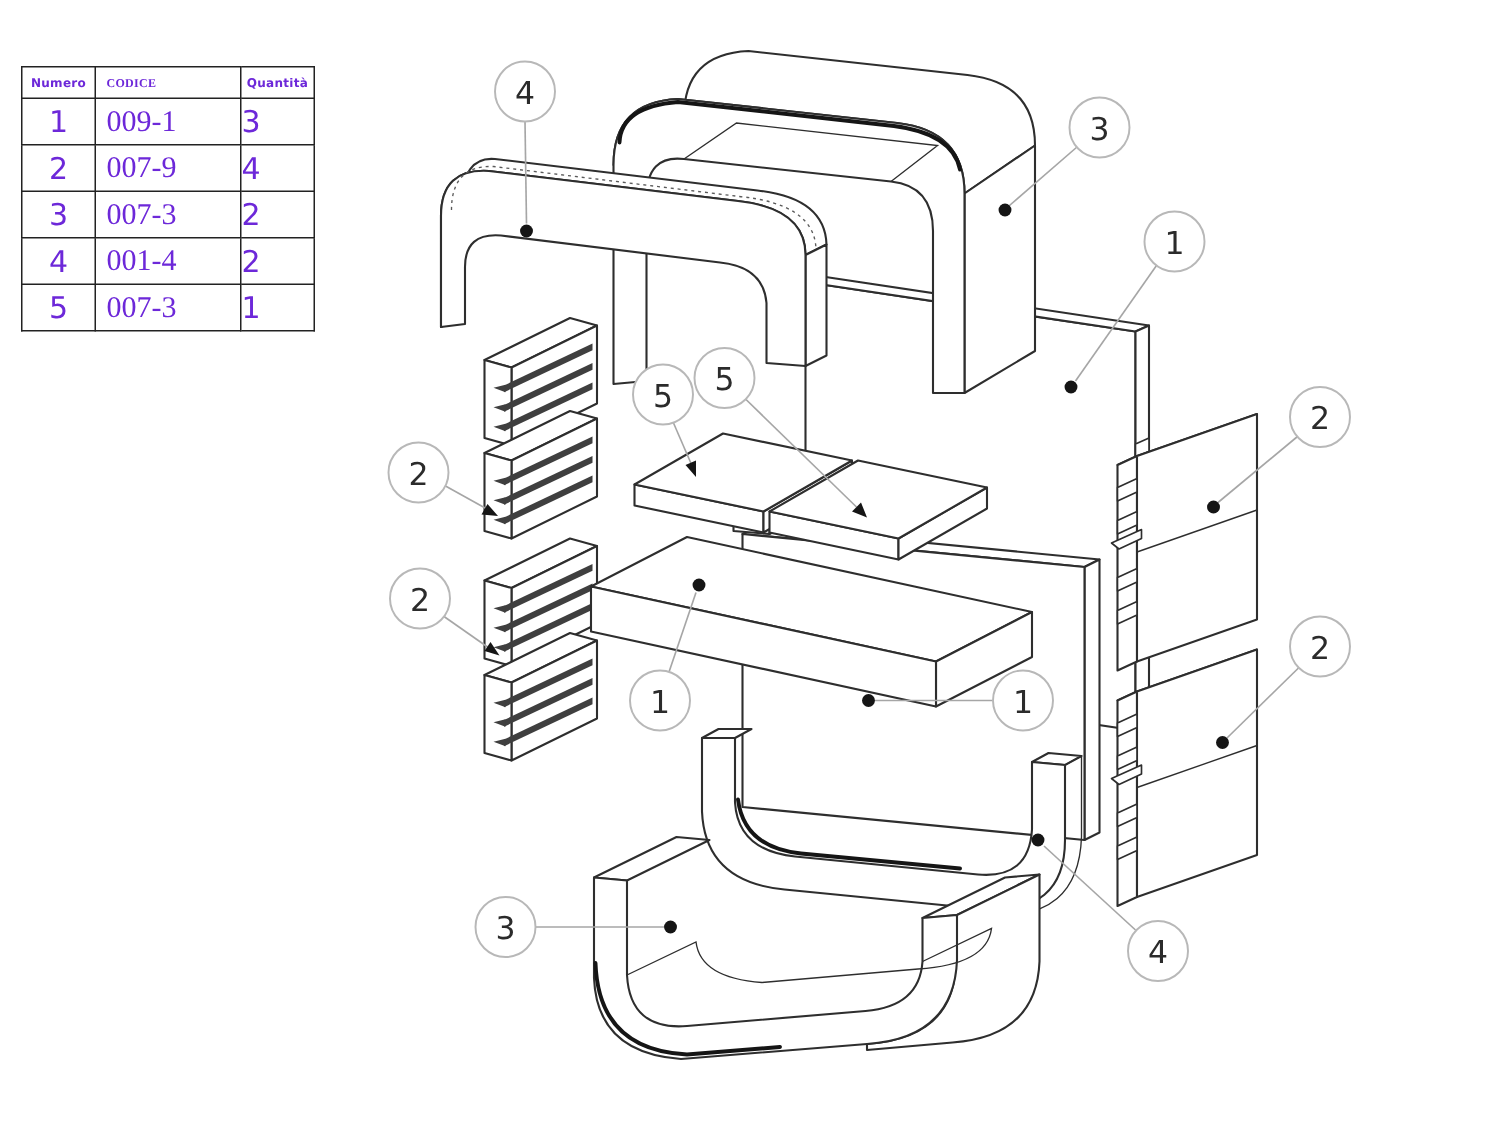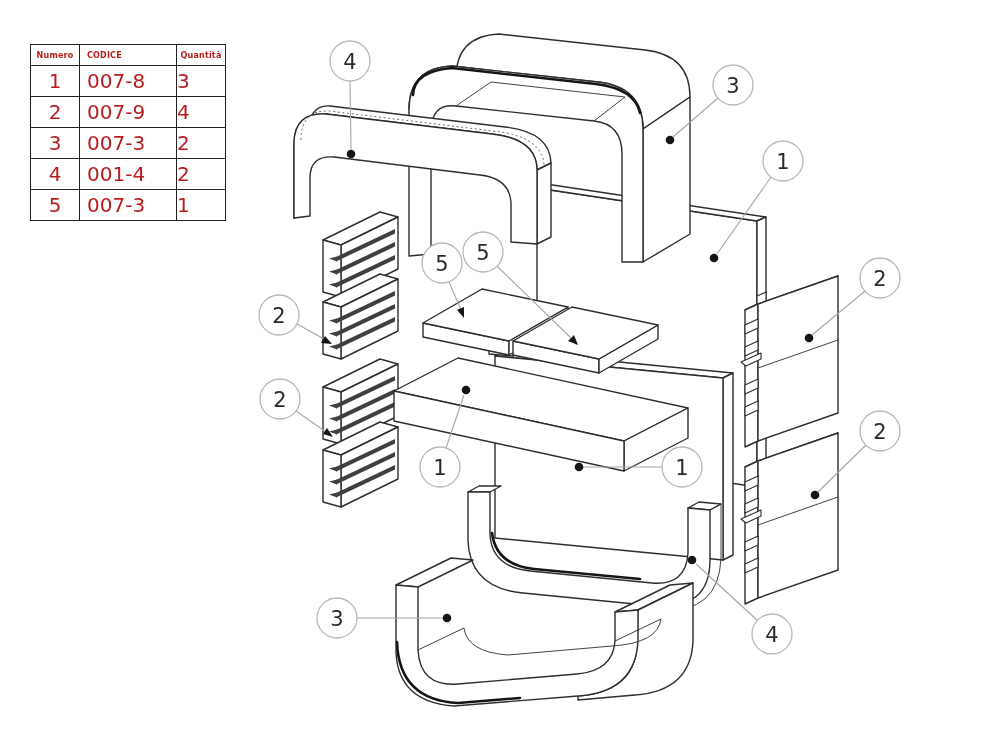--- a/index.html
+++ b/index.html
@@ -1,25 +1,25 @@
 <!DOCTYPE html>
 <html><head>
 <meta charset="utf-8">
 <style>
   html,body{margin:0;padding:0;background:#e8e8e8;}
   .stage{position:relative;width:1000px;height:750px;background:#ffffff;overflow:hidden;
          font-family:"Liberation Sans",sans-serif;}
   
   .parts-table{position:absolute;left:14px;top:44px;border-collapse:collapse;background:#fff;
-               font-family:"DejaVu Sans",sans-serif;color:#b91c1c;margin-left:16px;}
+               font-family:"DejaVu Sans",sans-serif;color:#6d28d9;}
   .parts-table th,.parts-table td{border:1.5px solid #222;}
   .parts-table th{font-size:8px;font-weight:600;height:20px;padding:0 3px;letter-spacing:.2px;}
   .parts-table td{font-size:20px;height:30px;padding:0;}
   .col-num{width:42px;text-align:center;}
-  .col-code{width:86px;text-align:left;padding-left:7px !important;}
+  .col-code{width:86px;text-align:left;padding-left:7px !important;font-family:Liberation Serif, serif;}
   .col-qty{width:42px;}
   
   .p  {fill:#ffffff;stroke:#2e2e2e;stroke-width:1.4;stroke-linejoin:round;stroke-linecap:round;}
   .bold{fill:none;stroke:#151515;stroke-width:2.6;stroke-linecap:round;}
   .thin{fill:none;stroke:#2e2e2e;stroke-width:0.9;}
   .dash{fill:none;stroke:#5a5a5a;stroke-width:0.9;stroke-dasharray:2,2.6;}
   .fin {fill:#3f3f3f;stroke:none;}
   .notch{fill:#ffffff;stroke:#2e2e2e;stroke-width:1.1;stroke-linejoin:round;}
   .leader{fill:none;stroke:#a6a6a6;stroke-width:1.1;}
   .dot{fill:#151515;}
@@ -265,21 +265,21 @@
     <thead>
       <tr>
         <th class="col-num">Numero</th>
         <th class="col-code">CODICE</th>
         <th class="col-qty">Quantità</th>
       </tr>
     </thead>
     <tbody>
       <tr>
         <td class="col-num">1</td>
-        <td class="col-code">007-8</td>
+        <td class="col-code">009-1</td>
         <td class="col-qty">3</td>
       </tr>
       <tr>
         <td class="col-num">2</td>
         <td class="col-code">007-9</td>
         <td class="col-qty">4</td>
       </tr>
       <tr>
         <td class="col-num">3</td>
         <td class="col-code">007-3</td>

